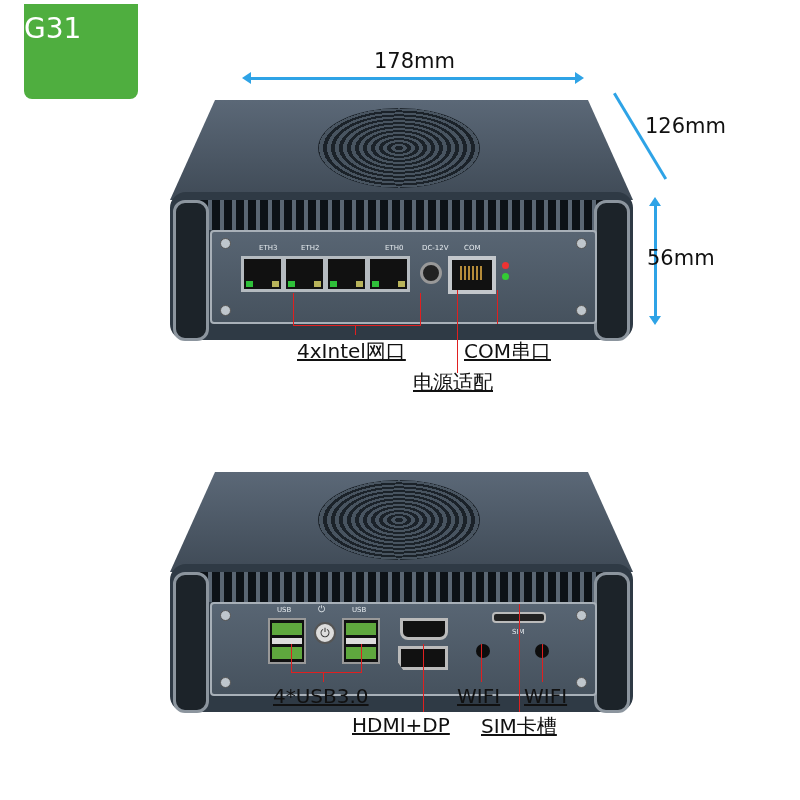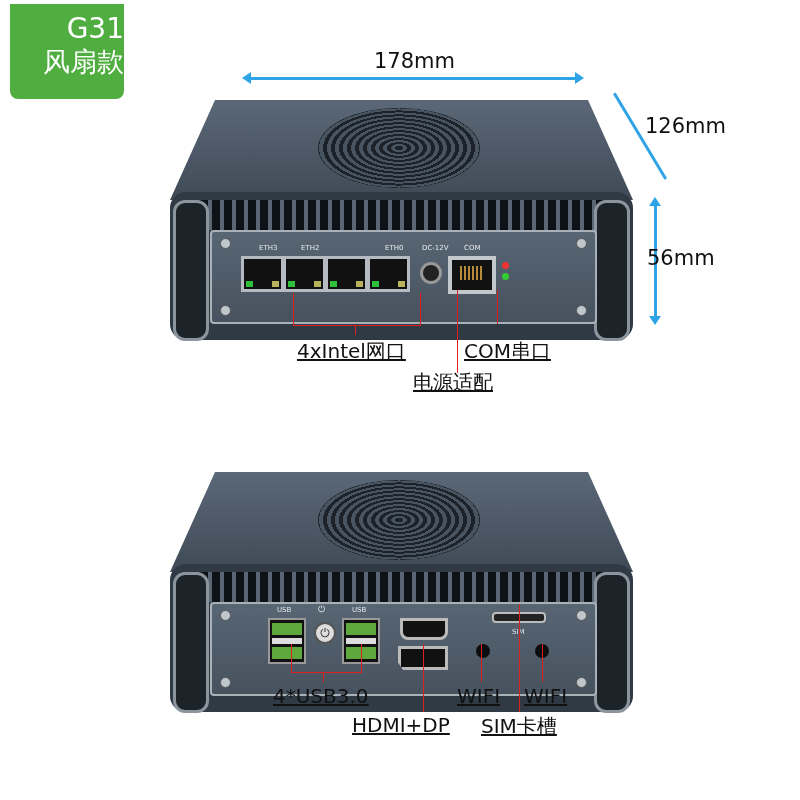--- a/index.html
+++ b/index.html
@@ -1,17 +1,17 @@
 <!DOCTYPE html>
 <html><head>
 <meta charset="utf-8">
 <style>
   html,body{margin:0;padding:0;}
   body{width:800px;height:800px;background:#fff;position:relative;overflow:hidden;font-family:"DejaVu Sans","Liberation Sans",sans-serif;}
-  .badge{position:absolute;left:10px;top:4px;width:114px;height:95px;background:#4fae3f;border-radius:0 0 8px 8px;color:#fff;text-align:right;}
+  .badge{position:absolute;left:24px;top:4px;width:114px;height:95px;background:#4fae3f;border-radius:0 0 8px 8px;color:#fff;text-align:left;}
   .badge .l1{font-size:28px;line-height:34px;margin-top:8px;font-weight:500;}
   .badge .l2{font-size:27px;line-height:32px;}
   .dim-h{position:absolute;left:250px;top:77px;width:326px;height:3px;background:#2ea3e6;}
   .dim-h:before,.dim-h:after{content:"";position:absolute;top:-5px;border:6px solid transparent;}
   .dim-h:before{left:-8px;border-right:9px solid #2ea3e6;border-left:0;}
   .dim-h:after{right:-8px;border-left:9px solid #2ea3e6;border-right:0;}
   .dim-label{position:absolute;font-size:21px;color:#111;}
   .dim-v{position:absolute;left:654px;top:205px;width:3px;height:112px;background:#2ea3e6;}
   .dim-v:before,.dim-v:after{content:"";position:absolute;left:-5px;border:6px solid transparent;}
   .dim-v:before{top:-8px;border-bottom:9px solid #2ea3e6;border-top:0;}
@@ -45,21 +45,20 @@
   .hole{position:absolute;width:14px;height:14px;border-radius:50%;background:#0d0d0d;}
   .red-v{position:absolute;width:1px;background:#e02020;}
   .red-h{position:absolute;height:1px;background:#e02020;}
   .callout{position:absolute;font-size:20px;color:#111;white-space:nowrap;text-decoration:underline;}
 </style>
 </head>
 <body>
 
 <div class="badge">
   <div class="l1">G31</div>
-  <div class="l2">风扇款</div>
 </div>
 
 <div class="dim-h"></div>
 <div class="dim-label" style="left:374px;top:49px;">178mm</div>
 <div class="dim-d"></div>
 <div class="dim-label" style="left:645px;top:114px;">126mm</div>
 <div class="dim-v"></div>
 <div class="dim-label" style="left:647px;top:246px;">56mm</div>
 
 <div class="device" style="top:100px;">

